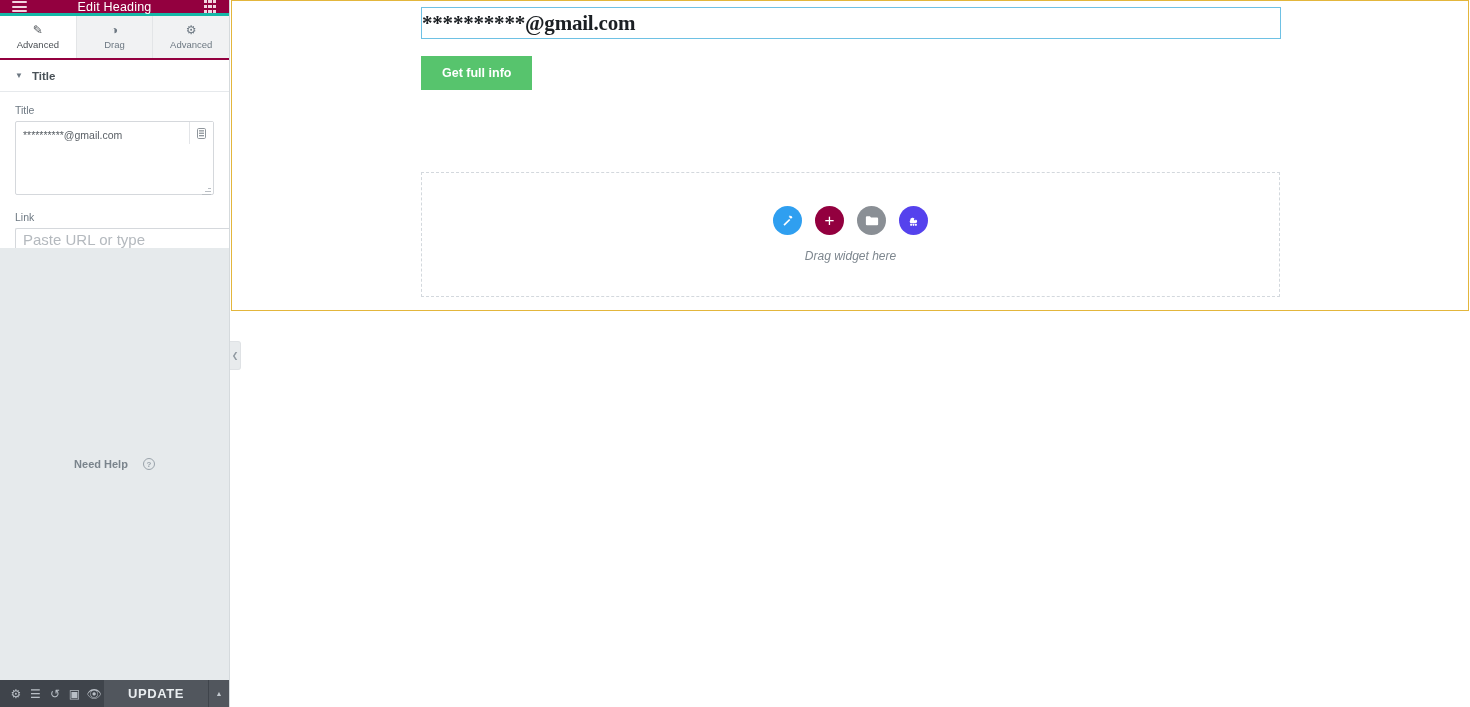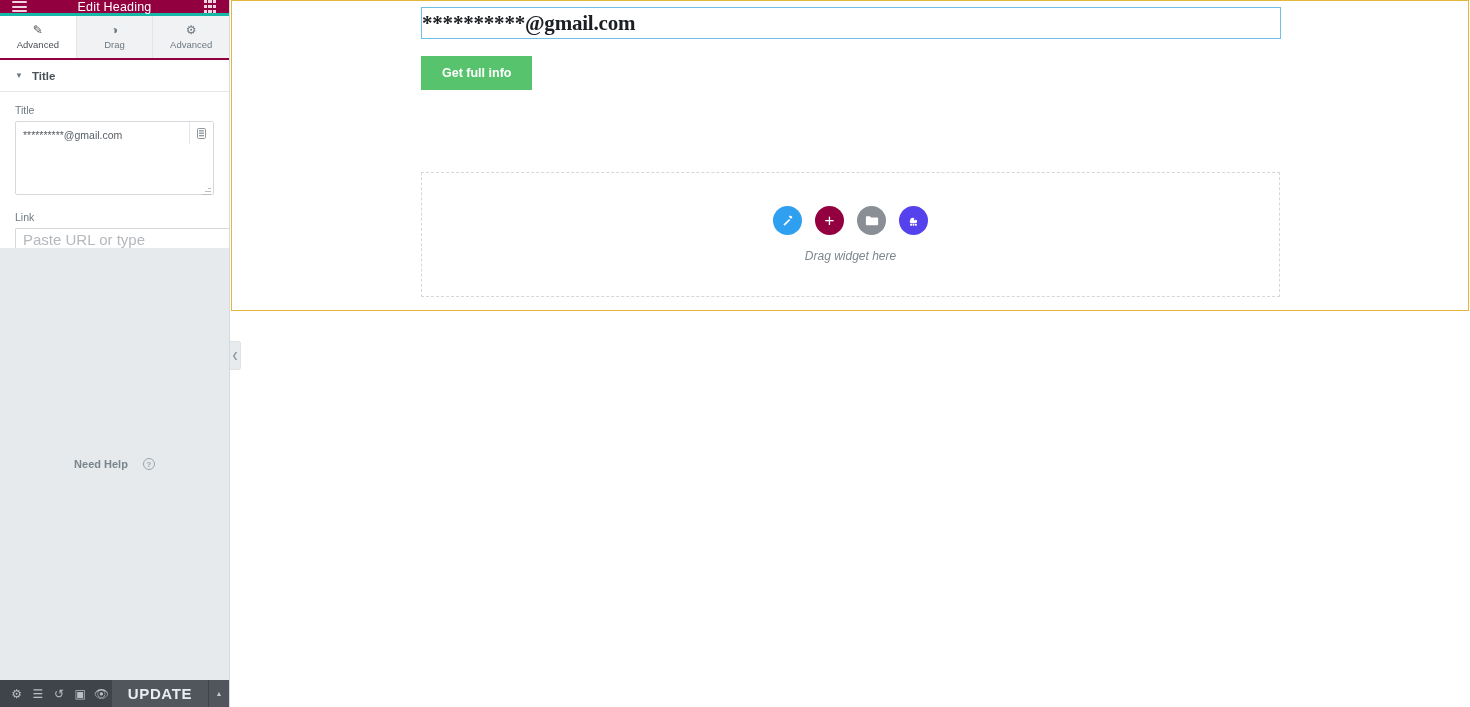--- a/index.html
+++ b/index.html
@@ -116,22 +116,22 @@
   .panel-footer {
     height: 27px; background: #3f444b; flex: none;
     display: flex; align-items: center; padding-left: 6px;
   }
   .foot-icon {
     width: 28px; height: 27px; display: flex; align-items: center; justify-content: center;
     color: #b9bfc6; font-size: 12px; cursor: pointer;
   }
   .update-grp { margin-left: auto; display: flex; height: 27px; }
   .update-btn {
-    background: #51565d; color: #e9edf0; font-size: 15px; font-weight: 700;
-    letter-spacing: .6px; padding: 0 16px; display: flex; align-items: center;
+    background: #51565d; color: #e9edf0; font-size: 13px; font-weight: 700;
+    letter-spacing: .6px; padding: 0 24px; display: flex; align-items: center;
     cursor: pointer; border-right: 1px solid #3f444b;
   }
   .update-caret {
     background: #51565d; width: 20px; display: flex; align-items: center;
     justify-content: center; color: #c3c9cf; font-size: 7px; cursor: pointer;
   }
 
   
   .collapse-handle {
     position: absolute; left: 230px; top: 341px;

